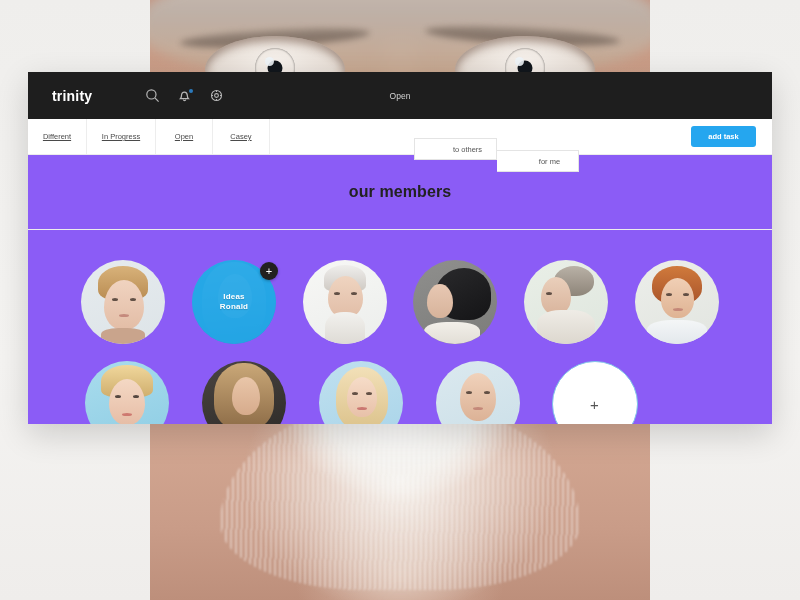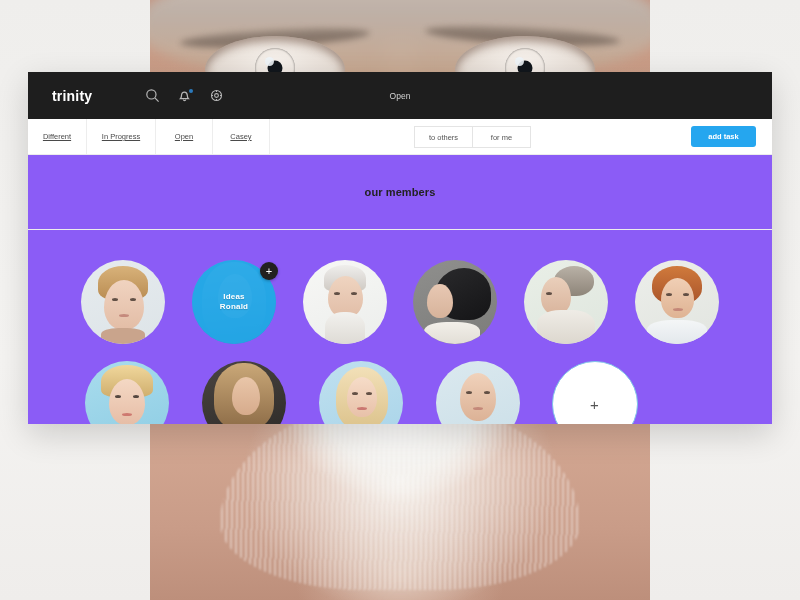--- a/index.html
+++ b/index.html
@@ -95,28 +95,28 @@
 
   
   .tabbar{height:35px;display:flex;align-items:stretch;border-bottom:1px solid #ececec;background:#fff;position:relative;}
   .tab{display:flex;align-items:center;justify-content:center;width:56px;font-size:7.5px;color:#4a4a4a;
     border-right:1px solid #ededed;flex:none;text-decoration:underline;}
   .tab:first-child{width:58px;border-left:none;}
   .tab.wide{width:68px;}
   .tab-spacer{flex:1;}
   .seg{display:flex;align-items:center;position:absolute;left:386px;top:7px;}
   .seg-btn{width:57px;height:20px;display:flex;align-items:center;justify-content:center;
-    font-size:7.5px;color:#555;border:1px solid #e4e4e4;background:#fff;}
-  .seg-btn+.seg-btn{border-left:none;}
+    font-size:7.5px;color:#555;border:1px solid #e4e4e4;background:#fff;padding-left:24px;}
+  .seg-btn+.seg-btn{border-left:none;margin-top:24px;}
   .addtask{position:absolute;right:16px;top:7px;width:65px;height:21px;border-radius:3px;
     background:#25a6ef;color:#fff;font-size:7.5px;font-weight:700;display:flex;align-items:center;justify-content:center;}
 
   
   .title-sec{height:74px;display:flex;align-items:center;justify-content:center;border-bottom:1px solid #ededed;}
-  .title-sec h1{margin:0;font-size:11px;font-weight:700;color:#222;letter-spacing:.1px;}
+  .title-sec h1{margin:0;font-size:16px;font-weight:700;color:#222;letter-spacing:.1px;}
 
   
   .members{padding:30px 40px 0 40px;}
   .mrow{display:flex;justify-content:flex-start;gap:0;}
   .mcell{width:117px;display:flex;justify-content:center;margin-bottom:17px;}
   .avatar{width:84px;height:84px;border-radius:50%;position:relative;overflow:hidden;flex:none;}
   .avatar.selected{overflow:visible;}
   .sel-inner{position:absolute;inset:0;border-radius:50%;overflow:hidden;}
   .sel-overlay{position:absolute;inset:0;border-radius:50%;
     background:rgba(36,166,230,.82);mix-blend-mode:normal;}

